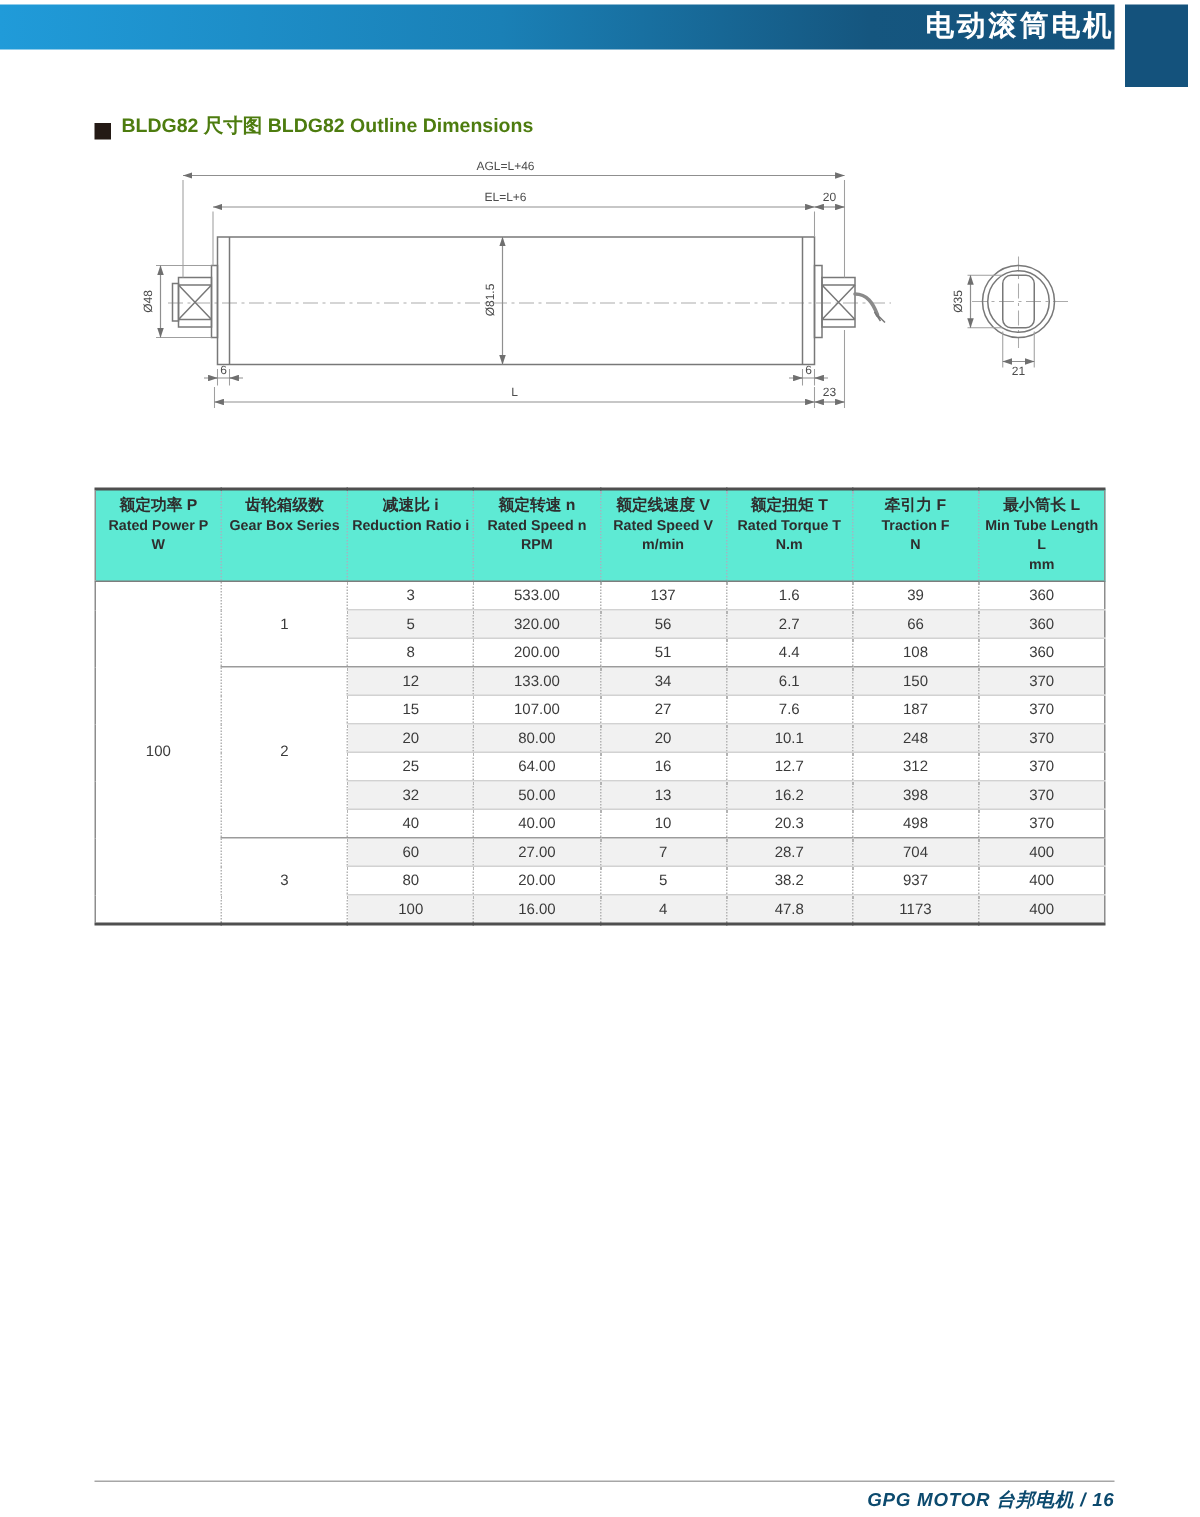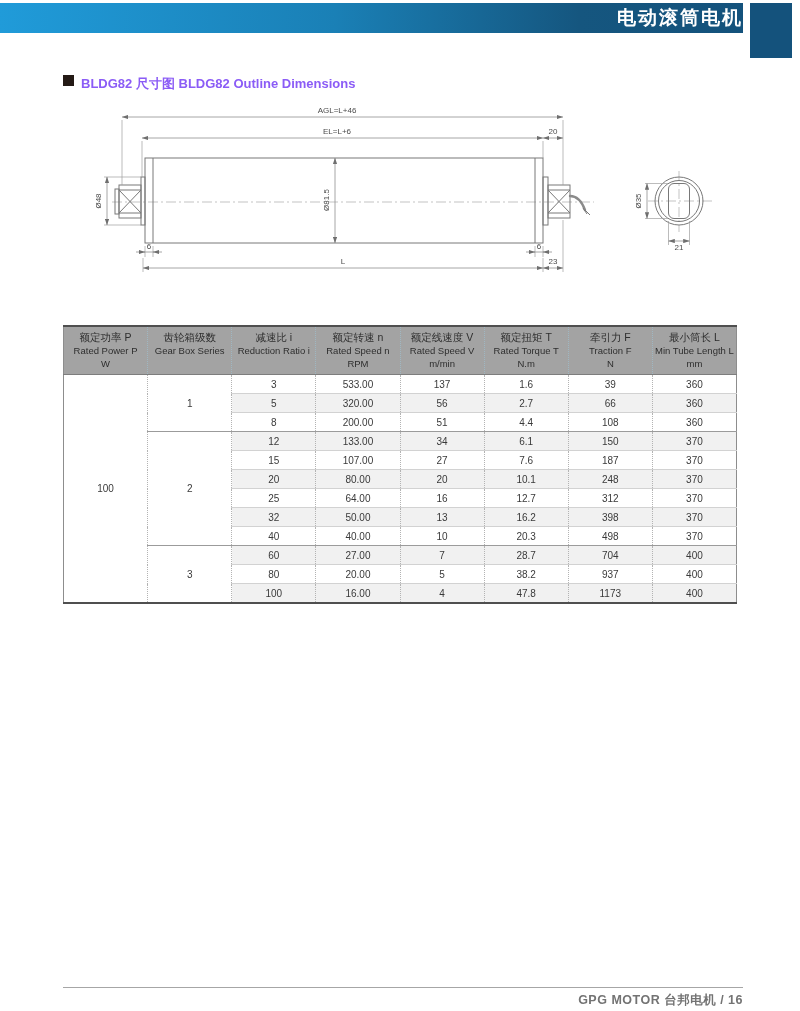--- a/index.html
+++ b/index.html
@@ -14,42 +14,42 @@
     color:#fff; font-weight:bold; font-size:19px; line-height:30px;
     text-align:right; letter-spacing:2px;
   }
   .corner-square { position:absolute; left:750px; top:3px; width:42px; height:55px; background:#14527c; }
   .subtitle {
     position:absolute; left:0; top:42px; width:743px; text-align:right;
     font-weight:bold; font-size:13px; color:#8c8c8c; letter-spacing:0.5px;
   }
   
   .section-title {
-    position:absolute; left:63px; display:flex; align-items:flex-start; gap:7px;
-    font-weight:bold; font-size:13px; color:#8b5cf6; white-space:nowrap;
+    position:absolute; left:63px; display:flex; align-items:flex-end; gap:7px;
+    font-weight:bold; font-size:13px; color:#4d7c0f; white-space:nowrap;
   }
   #title-outline { top:75px; }
   #title-mech { top:300px; }
   .bullet { width:11px; height:11px; background:#241a15; flex:0 0 auto; }
   
   svg.drawing { position:absolute; left:0; top:100px; }
   .obj   { stroke:#787878; stroke-width:1; fill:none; }
   .dline { stroke:#8f8f8f; stroke-width:0.8; fill:none; }
   .dext  { stroke:#9f9f9f; stroke-width:0.7; fill:none; }
   .cline { stroke:#ababab; stroke-width:0.7; fill:none; stroke-dasharray:10 3 2 3; }
   .cable { stroke:#8a8a8a; stroke-width:2.4; fill:none; stroke-linecap:round; }
   text.dim { font-size:8px; fill:#4c4c4c; }
   
   .params-table {
     position:absolute; left:63px; top:325px; width:674px;
     border-collapse:collapse; table-layout:fixed;
     border:1px solid #8d8d8d; border-top:2px solid #4f4f4f; border-bottom:2px solid #4f4f4f;
   }
   .params-table th {
-    background:#a3a3a3; font-weight:normal; padding:3px 0 4px;
+    background:#5eead4; font-weight:bold; padding:3px 0 4px;
     border-left:1px dotted #9fb7c2; border-bottom:1px solid #7d7d7d; vertical-align:top;
   }
   .params-table th:first-child { border-left:none; }
   .h-zh  { font-size:10.5px; color:#2e2e2e; line-height:1.45; }
   .h-en  { font-size:9.5px;  color:#2e2e2e; line-height:1.35; }
   .h-unit{ font-size:9.5px;  color:#2e2e2e; line-height:1.3; min-height:12px; }
   .params-table td {
     height:18px; padding:0; text-align:center; vertical-align:middle;
     font-size:10px; color:#3a3a3a;
     border-left:1px dotted #b3b3b3; border-top:1px solid #d2d2d2;
@@ -57,21 +57,21 @@
   .params-table tbody tr:first-child td { border-top:none; }
   .params-table tr.group-start td { border-top:1px solid #9b9b9b; }
   .params-table td.first-col { border-left:none; }
   .params-table tbody tr:nth-child(even) td { background:#f1f1f1; }
   .params-table tbody tr td.span-cell { background:#ffffff; }
   
   .note { position:absolute; left:63px; top:596px; font-size:11px; color:#2f2f2f; }
   .footer-line { position:absolute; left:63px; top:987px; width:680px; border-top:1px solid #a6a6a6; }
   .footer-text {
     position:absolute; left:0; top:992px; width:743px; text-align:right;
-    font-weight:bold; font-size:12.5px; color:#737373; letter-spacing:0.5px;
+    font-weight:bold; font-size:12.5px; color:#0c4a6e; letter-spacing:0.5px;font-style:italic;
   }
 </style>
 </head>
 <body>
 
 <div id="page">
 
   <div class="banner">
     <span>电动滚筒电机</span>
   </div>

